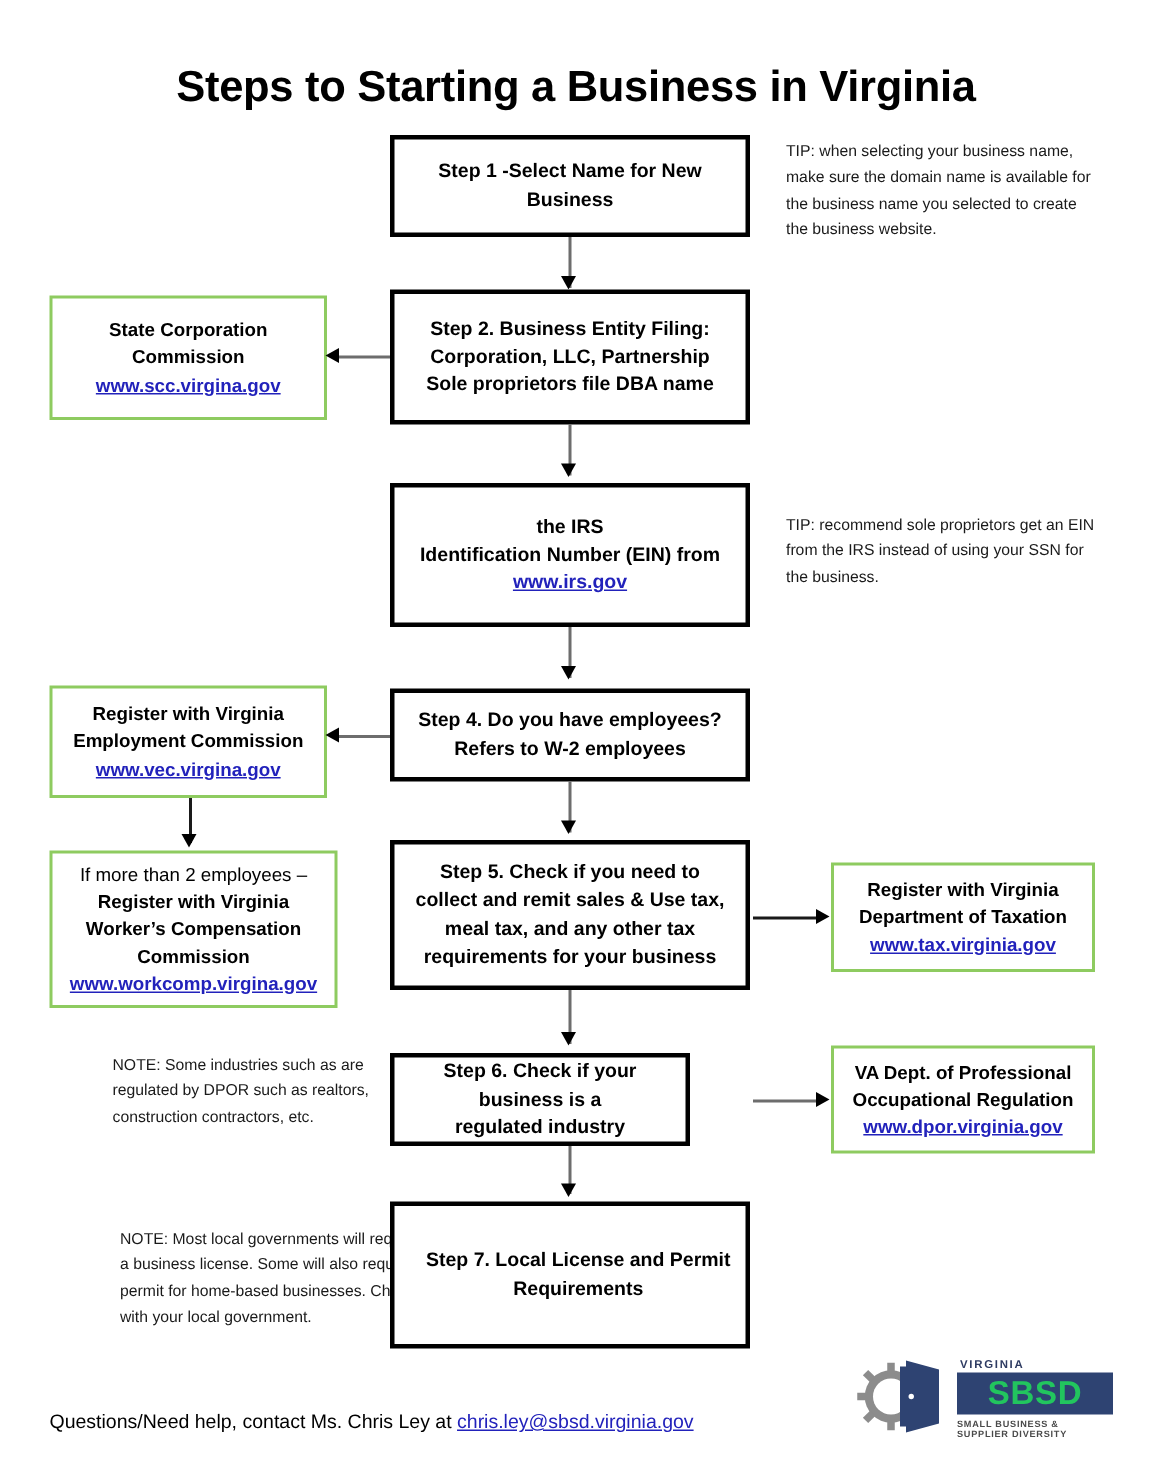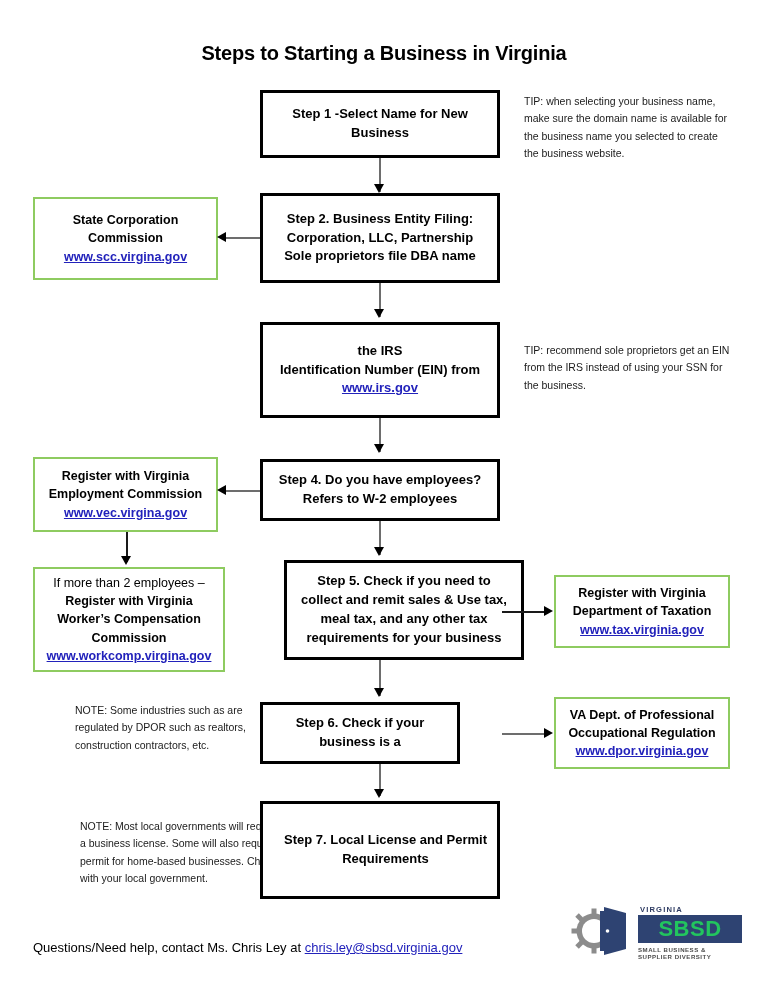--- a/index.html
+++ b/index.html
@@ -20,21 +20,21 @@
     background: #ffffff;
   }
 
   
   .page-title {
     position: absolute;
     left: 0;
     top: 42px;
     width: 768px;
     text-align: center;
-    font-size: 20px;
+    font-size: 29px;
     font-weight: bold;
     letter-spacing: -0.2px;
     color: #000000;
   }
 
   
   .step-box {
     position: absolute;
     box-sizing: border-box;
     border: 3px solid #000000;
@@ -259,21 +259,21 @@
   <div class="green-box" style="left:33px; top:567px; width:192px; height:105px;">
     <div class="inner">
       <div class="light">If more than 2 employees –</div>
       <div>Register with Virginia</div>
       <div>Worker’s Compensation</div>
       <div>Commission</div>
       <div class="link">www.workcomp.virgina.gov</div>
     </div>
   </div>
 
-  <div class="step-box" style="left:260px; top:560px; width:240px; height:100px;margin-left:24px;">
+  <div class="step-box" style="left:260px; top:560px; width:240px; height:100px;">
     <div class="inner">
       <div>Step 5. Check if you need to</div>
       <div>collect and remit sales &amp; Use tax,</div>
       <div>meal tax, and any other tax</div>
       <div>requirements for your business</div>
     </div>
   </div>
 
   <div class="green-box" style="left:554px; top:575px; width:176px; height:73px;">
     <div class="inner">
@@ -287,20 +287,21 @@
   <div class="arrow-right" style="left:544px; top:606px;"></div>
 
   <div class="vline" style="left:379px; top:660px; height:36px;"></div>
   <div class="arrow-down" style="left:374px; top:688px;"></div>
 
   <div class="note" style="left:75px; top:702px; width:182px;">NOTE:  Some industries such as are regulated by DPOR such as realtors, construction contractors, etc.</div>
 
   <div class="step-box" style="left:260px; top:702px; width:200px; height:62px;">
     <div class="inner">
       <div>Step 6. Check if your business is a</div>
+      <div>regulated industry</div>
     </div>
   </div>
 
   <div class="green-box" style="left:554px; top:697px; width:176px; height:72px;">
     <div class="inner">
       <div>VA Dept. of Professional</div>
       <div>Occupational Regulation</div>
       <div class="link">www.dpor.virginia.gov</div>
     </div>
   </div>

